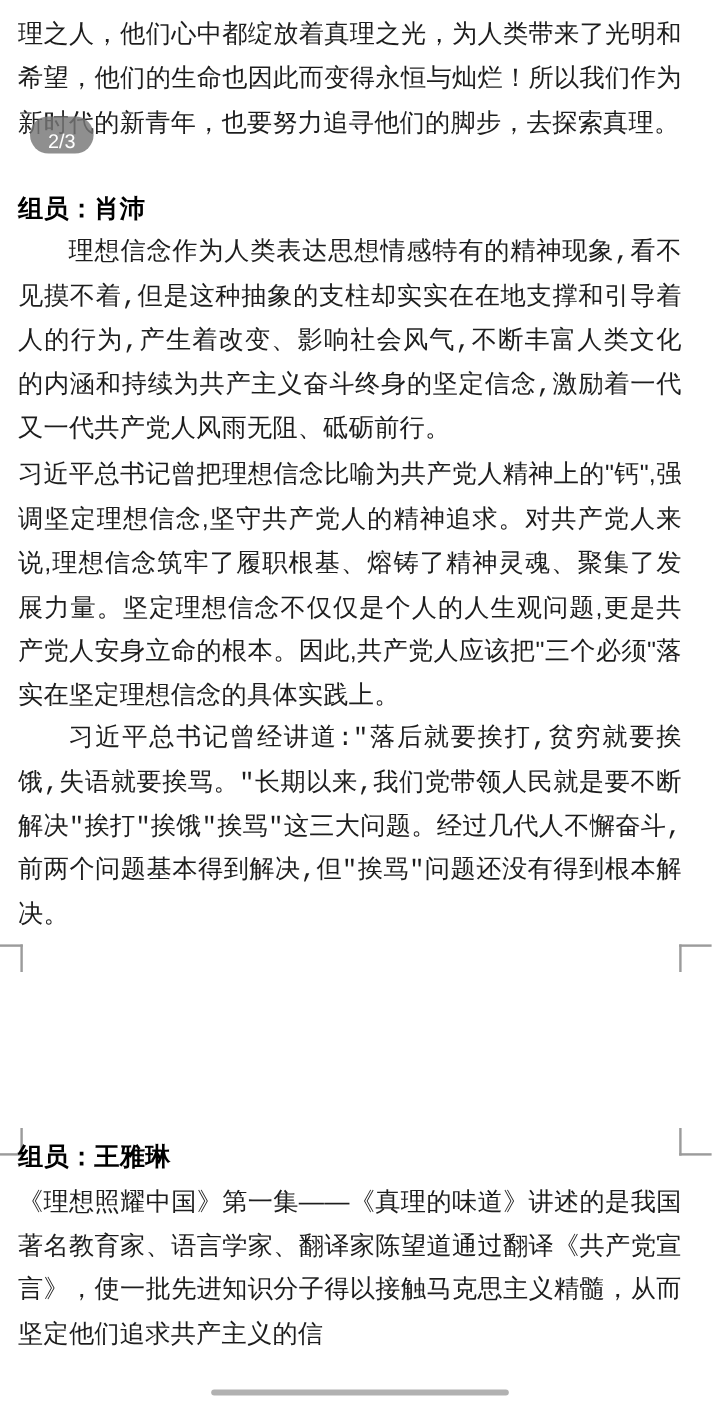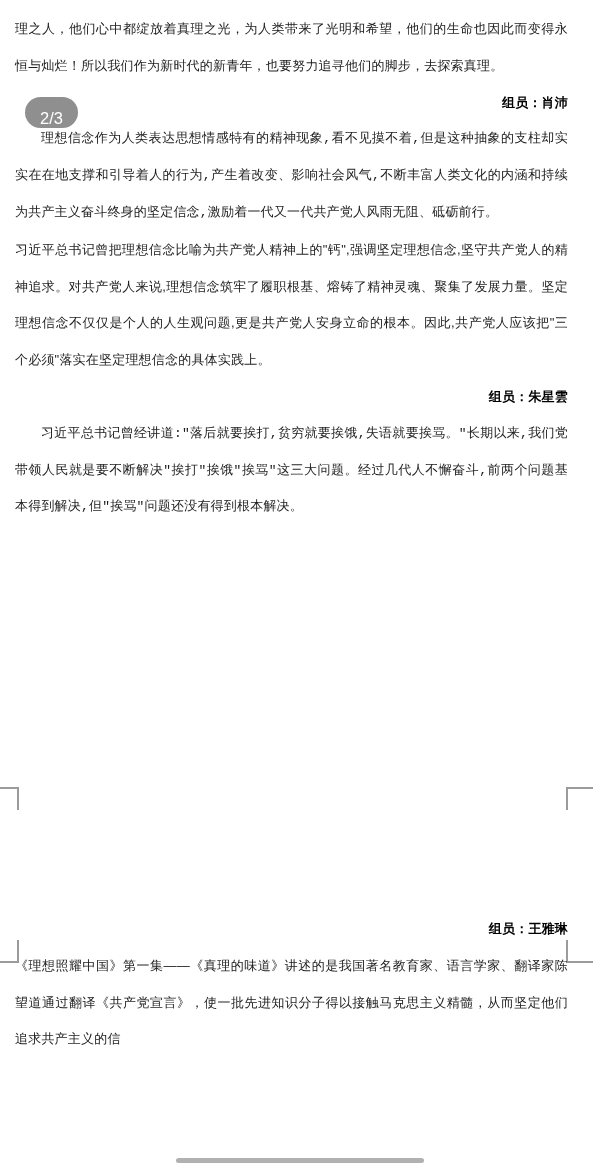--- a/index.html
+++ b/index.html
@@ -6,31 +6,32 @@
   body{
     width:601px;height:1168px;
     background:#ffffff;
     position:relative;
     overflow:hidden;
     font-family:"Liberation Sans","DejaVu Sans",sans-serif;
   }
   .doc{position:absolute;left:15px;width:553px;}
   .doc p{
     margin:0;
-    font-size:13px;
+    font-size:21px;
     line-height:36.8px;
     color:#1d1d1d;
     text-align:justify;
     letter-spacing:0.2px;
     word-break:break-all;
   }
   .doc p.heading{
     font-weight:bold;
     color:#000000;
-    text-align:right;
+    text-align:left;
+    margin-top:36px;
   }
   .doc p.body.indent{text-indent:2em;font-family:Liberation Mono, monospace;}
   #page2-content{top:11px;}
   #page3-content{top:911px;}
 
   
   .mark{position:absolute;box-sizing:border-box;}
   .mark-bl{left:0;   top:787px;width:19px;height:23px;border-top:2px solid #9b9b9b;border-right:2px solid #9b9b9b;}
   .mark-br{left:566px;top:787px;width:27px;height:23px;border-top:2px solid #9b9b9b;border-left:2px solid #9b9b9b;}
   .mark-tl{left:0;   top:940px;width:19px;height:23px;border-bottom:2px solid #9b9b9b;border-right:2px solid #9b9b9b;}
@@ -58,21 +59,20 @@
   }
 </style>
 </head>
 <body>
 
 <div class="doc" id="page2-content">
     <p class="body">理之人，他们心中都绽放着真理之光，为人类带来了光明和希望，他们的生命也因此而变得永恒与灿烂！所以我们作为新时代的新青年，也要努力追寻他们的脚步，去探索真理。</p>
     <p class="heading">组员：肖沛</p>
     <p class="body indent">理想信念作为人类表达思想情感特有的精神现象,看不见摸不着,但是这种抽象的支柱却实实在在地支撑和引导着人的行为,产生着改变、影响社会风气,不断丰富人类文化的内涵和持续为共产主义奋斗终身的坚定信念,激励着一代又一代共产党人风雨无阻、砥砺前行。</p>
     <p class="body">习近平总书记曾把理想信念比喻为共产党人精神上的"钙",强调坚定理想信念,坚守共产党人的精神追求。对共产党人来说,理想信念筑牢了履职根基、熔铸了精神灵魂、聚集了发展力量。坚定理想信念不仅仅是个人的人生观问题,更是共产党人安身立命的根本。因此,共产党人应该把"三个必须"落实在坚定理想信念的具体实践上。</p>
-    <p class="heading">组员：朱星雲</p>
     <p class="body indent">习近平总书记曾经讲道:"落后就要挨打,贫穷就要挨饿,失语就要挨骂。"长期以来,我们党带领人民就是要不断解决"挨打"挨饿"挨骂"这三大问题。经过几代人不懈奋斗,前两个问题基本得到解决,但"挨骂"问题还没有得到根本解决。</p>
   </div>
 
 <div class="mark mark-bl"></div>
 <div class="mark mark-br"></div>
 <div class="mark mark-tl"></div>
 <div class="mark mark-tr"></div>
 
 <div class="doc" id="page3-content">
     <p class="heading">组员：王雅琳</p>

